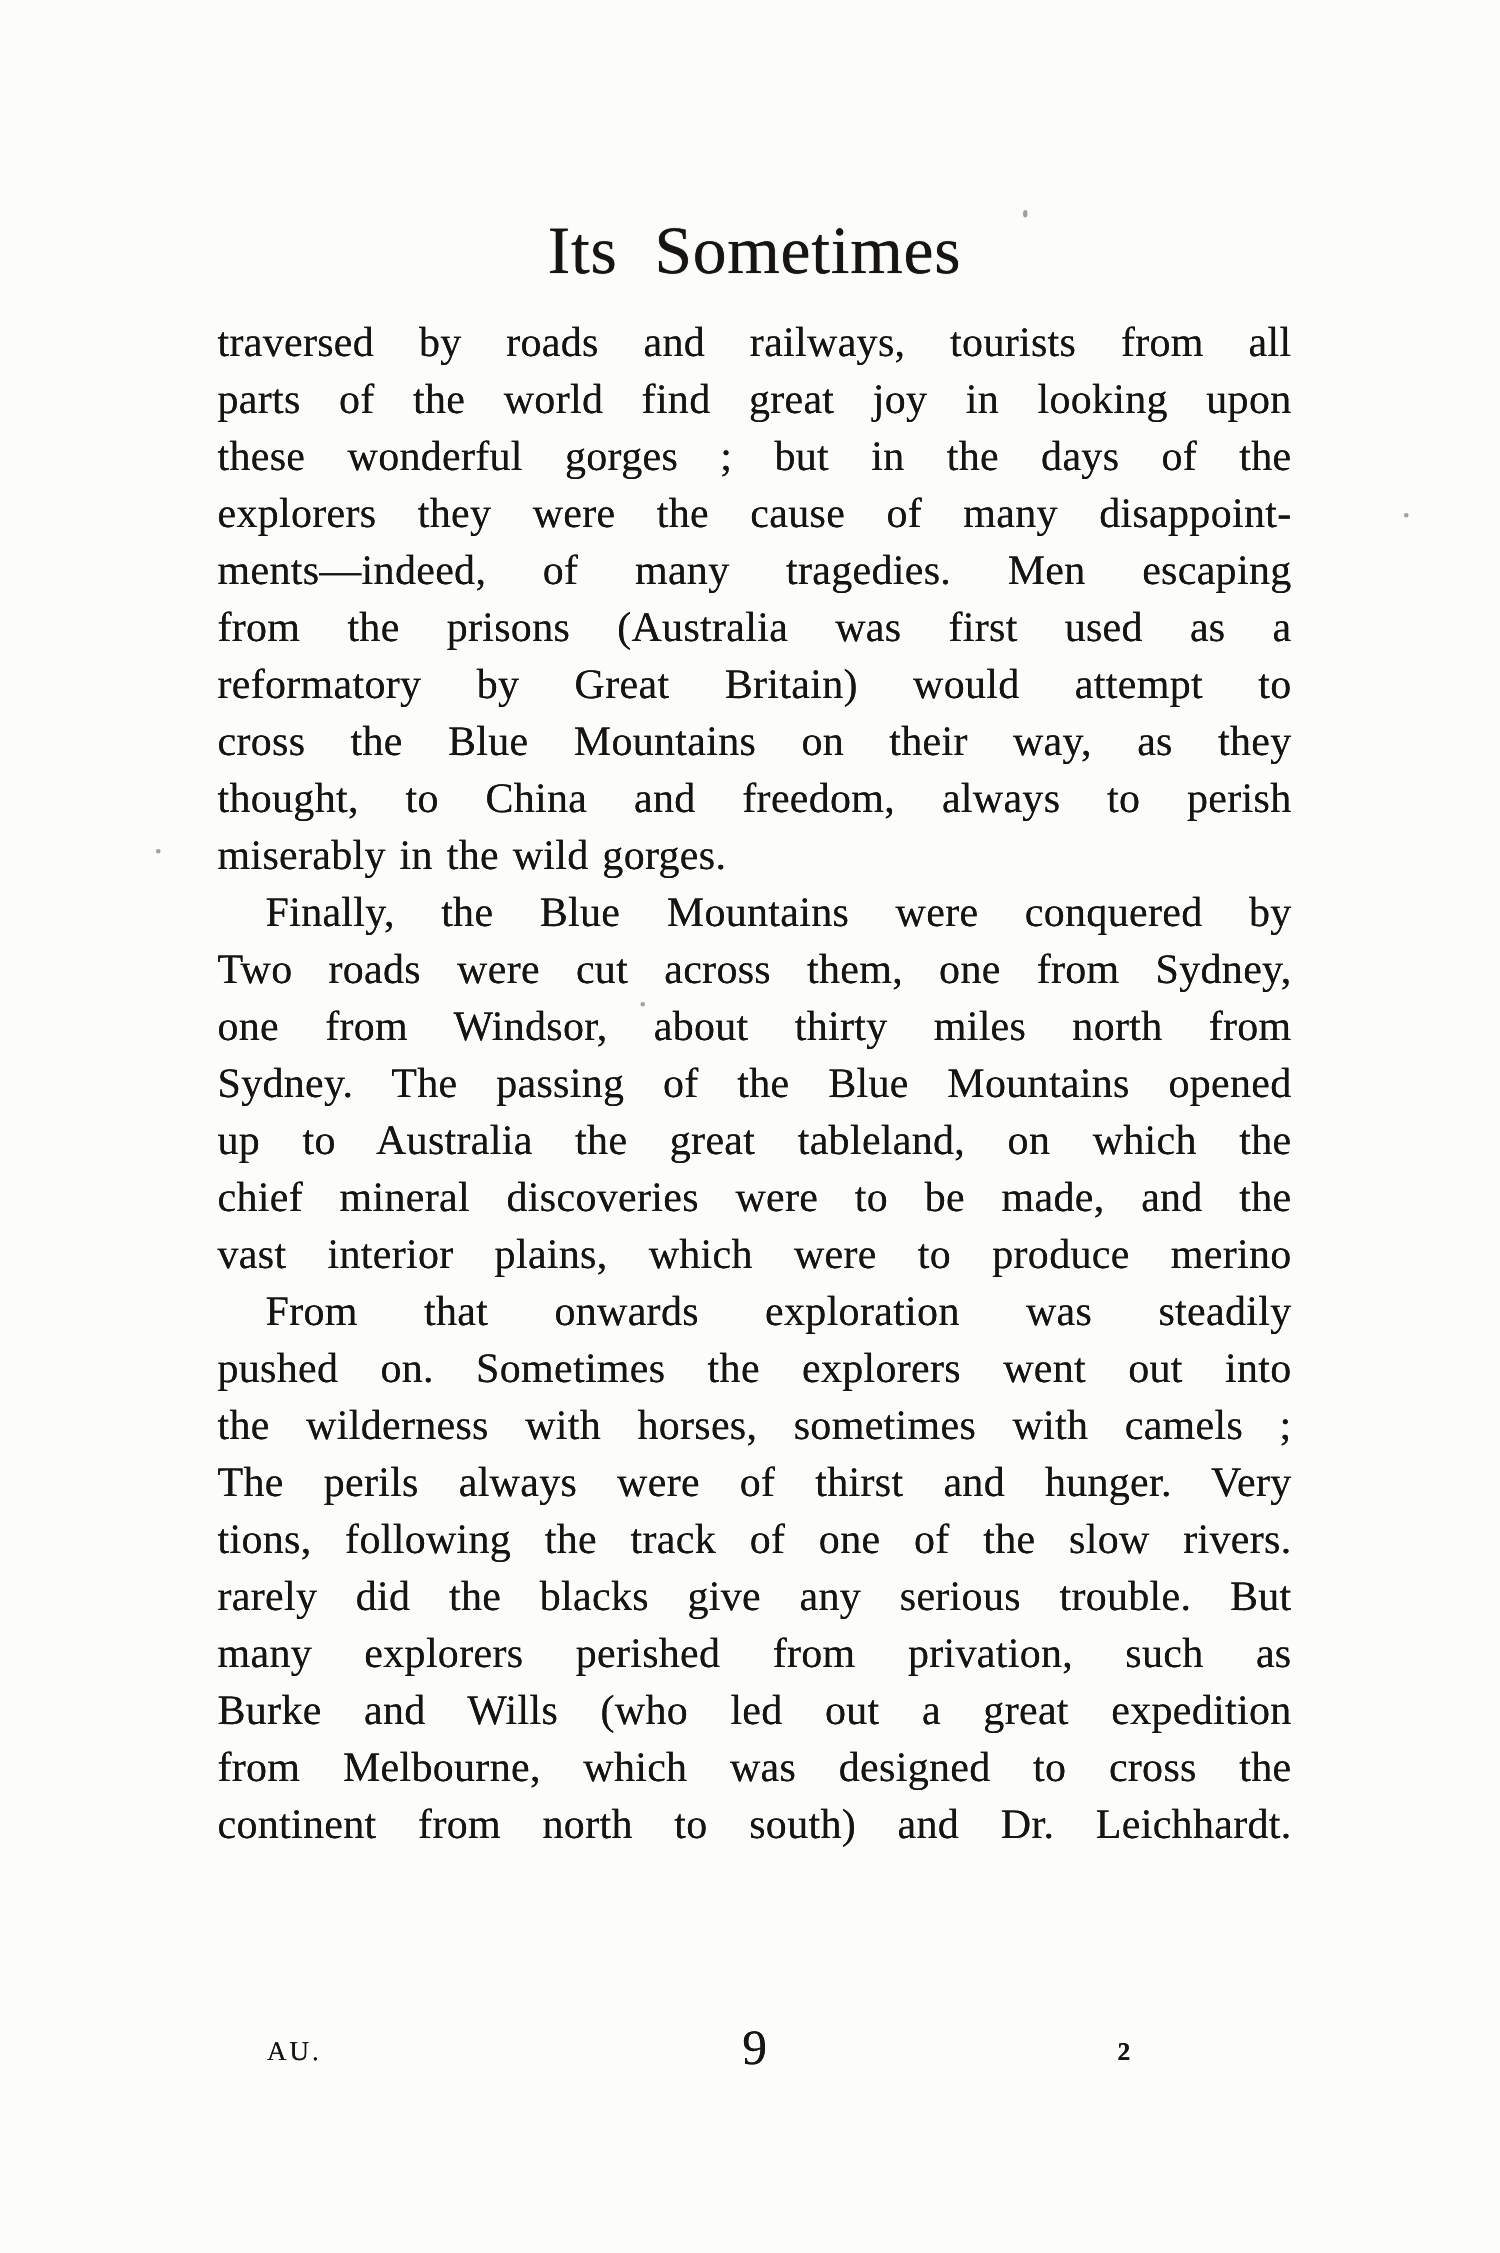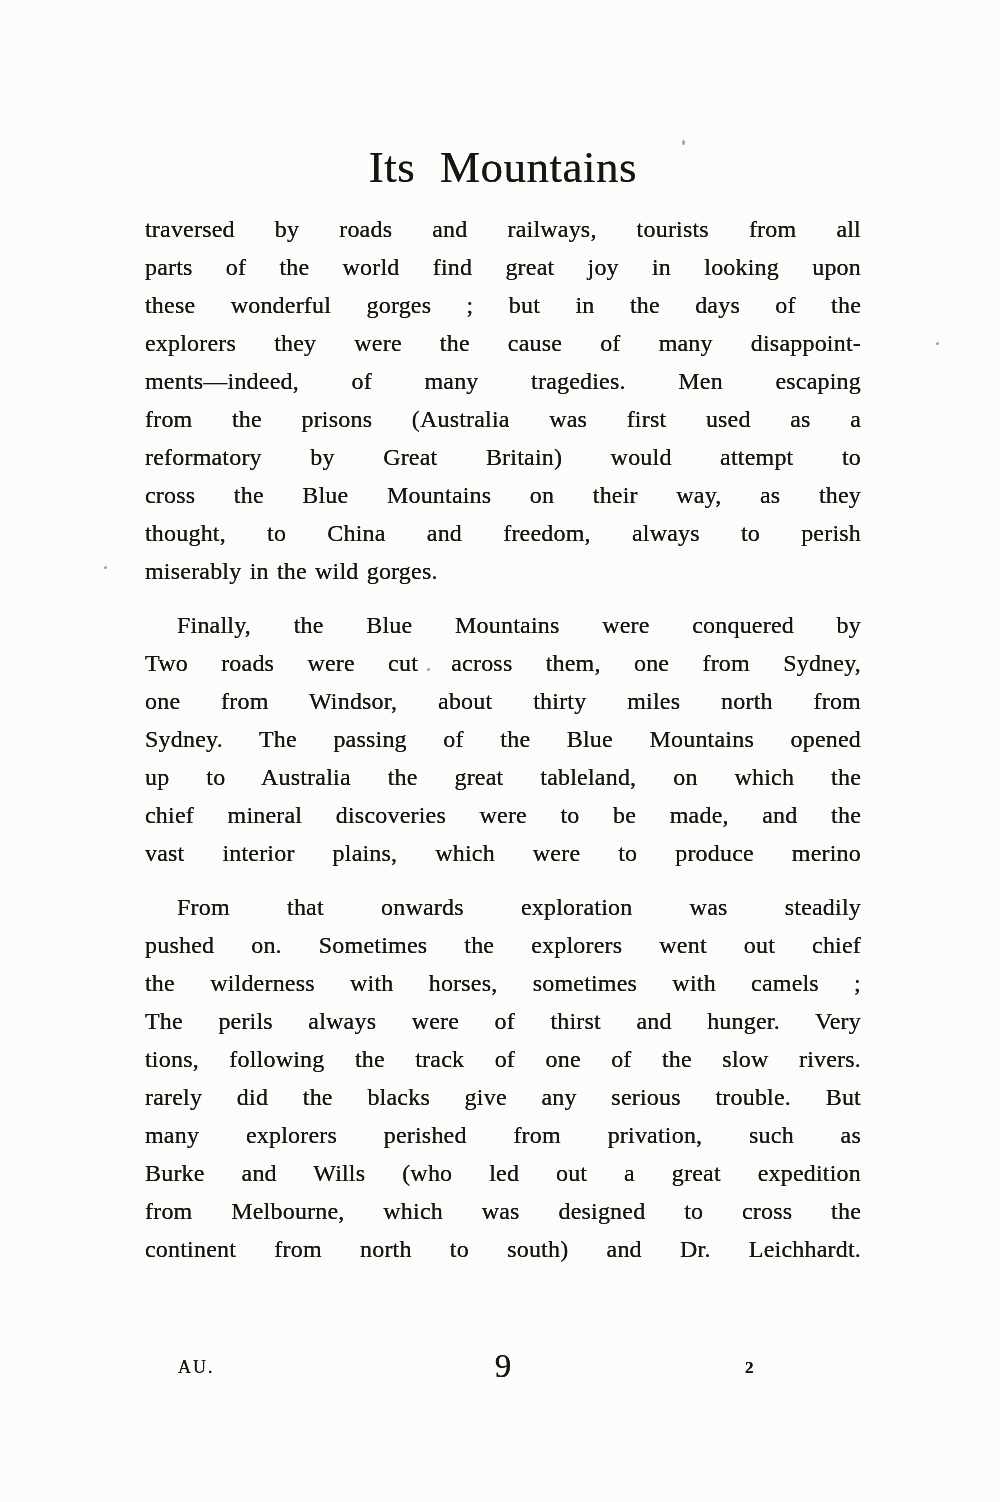--- a/index.html
+++ b/index.html
@@ -28,35 +28,35 @@
     text-align: center;
     font-size: 45px;
     line-height: 58px;
     word-spacing: 13px;
     letter-spacing: 0.5px;
     text-shadow: 0 0 0.5px #171512;
     margin-bottom: 14px;
   }
   .para { margin: 0; }
   .line {
-    font-size: 24px;
+    font-size: 28px;
     line-height: 38px;
     height: 38px;
     white-space: nowrap;
     text-align: justify;
     text-align-last: justify;
     letter-spacing: 0.2px;
     text-shadow: 0 0 0.4px #171512;
   }
   .line.last {
     text-align: right;
     text-align-last: left;
     word-spacing: 2px;
   }
-  .line.indent { text-indent: 32px; margin-top: 16px; }
+  .line.indent { text-indent: 32px; }
   .footer {
     position: absolute;
     left: 145px;
     top: 1348px;
     width: 716px;
     height: 50px;
   }
   .sig-left {
     position: absolute;
     left: 33px;
@@ -90,21 +90,21 @@
     opacity: 0.55;
   }
 </style>
 </head>
 <body>
 
 <div class="page">
 
   <div class="text-block">
 
-    <div class="title">Its Mountains</div>
+    <div class="title">Its Sometimes</div>
 
     <div class="para">
       <div class="line">traversed by roads and railways, tourists from all</div>
       <div class="line">parts of the world find great joy in looking upon</div>
       <div class="line">these wonderful gorges ; but in the days of the</div>
       <div class="line">explorers they were the cause of many disappoint-</div>
       <div class="line">ments—indeed, of many tragedies. Men escaping</div>
       <div class="line">from the prisons (Australia was first used as a</div>
       <div class="line">reformatory by Great Britain) would attempt to</div>
       <div class="line">cross the Blue Mountains on their way, as they</div>
@@ -117,21 +117,21 @@
       <div class="line">Two roads were cut across them, one from Sydney,</div>
       <div class="line">one from Windsor, about thirty miles north from</div>
       <div class="line">Sydney. The passing of the Blue Mountains opened</div>
       <div class="line">up to Australia the great tableland, on which the</div>
       <div class="line">chief mineral discoveries were to be made, and the</div>
       <div class="line">vast interior plains, which were to produce merino</div>
     </div>
 
     <div class="para">
       <div class="line indent">From that onwards exploration was steadily</div>
-      <div class="line">pushed on. Sometimes the explorers went out chief</div>
+      <div class="line">pushed on. Sometimes the explorers went out into</div>
       <div class="line">the wilderness with horses, sometimes with camels ;</div>
       <div class="line">The perils always were of thirst and hunger. Very</div>
       <div class="line">tions, following the track of one of the slow rivers.</div>
       <div class="line">rarely did the blacks give any serious trouble. But</div>
       <div class="line">many explorers perished from privation, such as</div>
       <div class="line">Burke and Wills (who led out a great expedition</div>
       <div class="line">from Melbourne, which was designed to cross the</div>
       <div class="line">continent from north to south) and Dr. Leichhardt.</div>
     </div>
 

